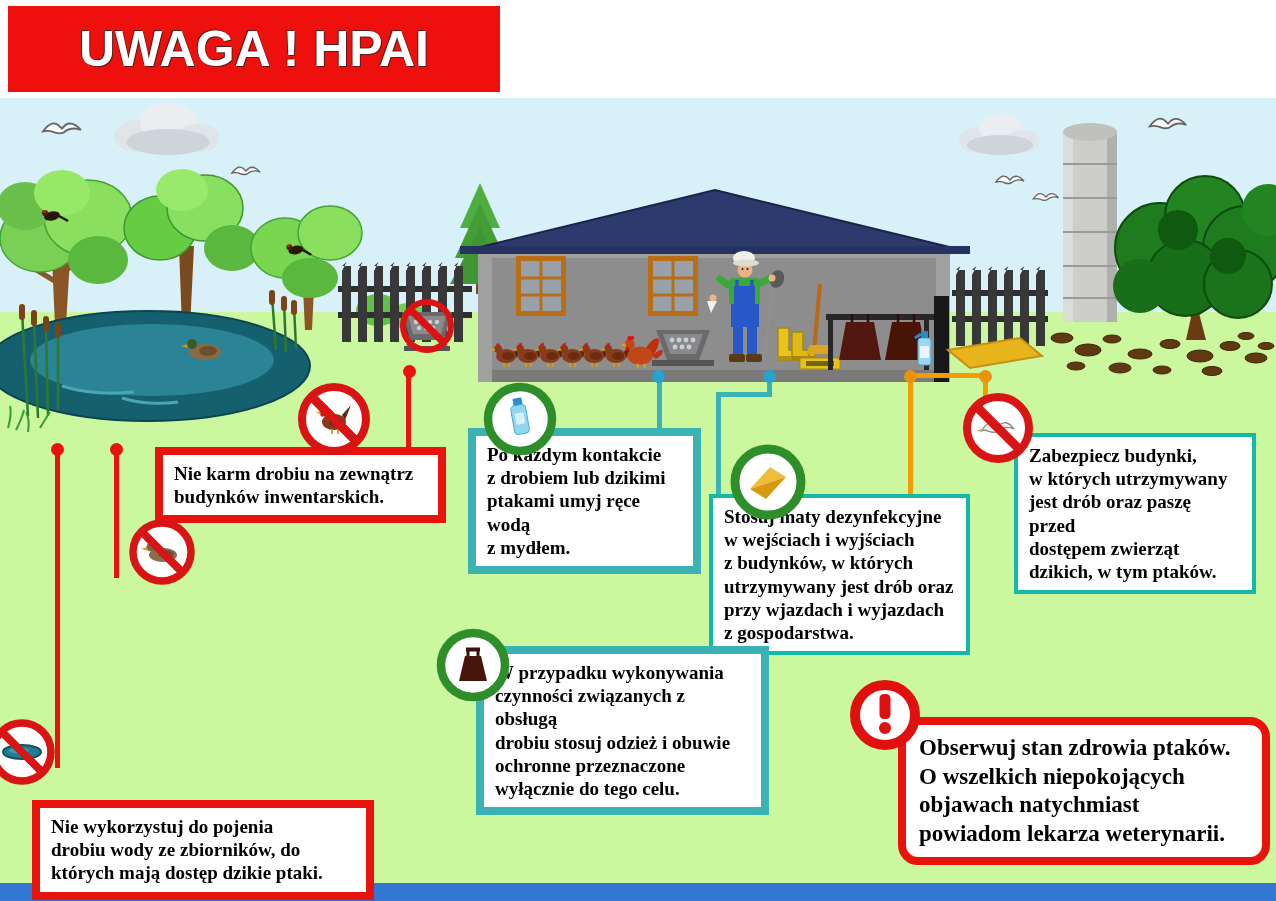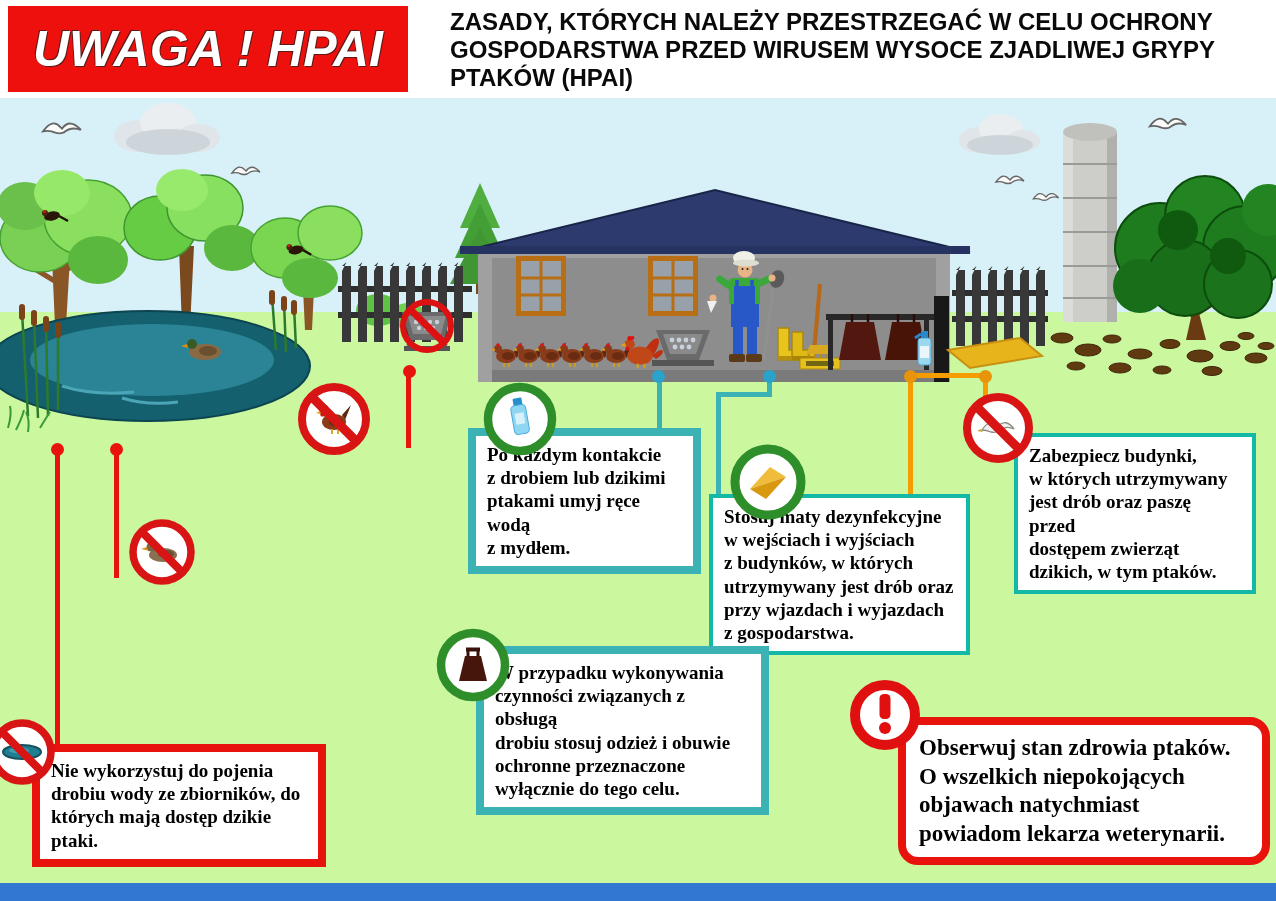--- a/index.html
+++ b/index.html
@@ -1,21 +1,21 @@
 <!DOCTYPE html>
 <html><head>
 <meta charset="utf-8">
 <style>
   html,body{margin:0;padding:0;background:#fff;}
   .poster{position:relative;width:1276px;height:901px;overflow:hidden;background:#ffffff;
           font-family:"Liberation Sans",sans-serif;}
   
   .header{position:absolute;left:0;top:0;width:1276px;height:98px;background:#ffffff;z-index:3;}
-  .banner{position:absolute;left:8px;top:6px;width:400px;height:86px;background:#ee100c;
-          display:flex;align-items:center;justify-content:center;font-style:italic;}
+  .banner{position:absolute;left:8px;top:6px;width:492px;height:86px;background:#ee100c;
+          display:flex;align-items:center;justify-content:center;}
   .banner span{color:#ffffff;font-weight:700;font-size:50px;letter-spacing:0px;
                text-shadow:1px 1px 0 #5a1a1a, -1px -1px 0 #5a1a1a;}
   .title{position:absolute;left:450px;top:8px;width:820px;color:#0a0a0a;
          font-weight:700;font-size:24px;line-height:28px;}
   
   .scene{position:absolute;left:0;top:98px;width:1276px;height:785px;z-index:1;}
   
   .footer{position:absolute;left:0;top:883px;width:1276px;height:18px;background:#3277d2;z-index:2;}
   
   .seg{position:absolute;z-index:4;}
@@ -34,25 +34,20 @@
 </style>
 </head>
 <body>
 
 <div class="poster">
 
   <div class="header">
     <div class="banner">
       <span>UWAGA ! HPAI</span>
     </div>
-    <div class="title">
-      <div>ZASADY, KTÓRYCH NALEŻY PRZESTRZEGAĆ W CELU OCHRONY</div>
-      <div>GOSPODARSTWA PRZED WIRUSEM WYSOCE ZJADLIWEJ GRYPY</div>
-      <div>PTAKÓW (HPAI)</div>
-    </div>
   </div>
 
   <svg class="scene" viewBox="0 0 1276 785">
     <rect x="0" y="0" width="1276" height="214" fill="#d8f1f8"></rect>
     <rect x="0" y="214" width="1276" height="571" fill="#cbf89e"></rect>
 
     <g>
       <ellipse cx="138" cy="38" rx="24" ry="16" fill="#dfe5e8"></ellipse>
       <ellipse cx="168" cy="24" rx="28" ry="19" fill="#eaeef0"></ellipse>
       <ellipse cx="198" cy="40" rx="22" ry="14" fill="#dfe5e8"></ellipse>
@@ -362,20 +357,24 @@
   <div class="dot teal" style="left:763px;top:370px"></div>
   <div class="seg teal" style="left:767px;top:381px;width:5px;height:15px"></div>
   <div class="seg teal" style="left:716px;top:392px;width:56px;height:5px"></div>
   <div class="seg teal" style="left:716px;top:392px;width:5px;height:290px"></div>
   <div class="dot orange" style="left:904px;top:370px"></div>
   <div class="seg orange" style="left:908px;top:381px;width:5px;height:115px"></div>
   <div class="seg orange" style="left:910px;top:373px;width:74px;height:5px"></div>
   <div class="dot orange" style="left:979px;top:370px"></div>
   <div class="seg orange" style="left:983px;top:379px;width:5px;height:58px"></div>
 
+  <div class="callout c-red" style="left:155px;top:447px;width:291px">
+    <div class="box-text">Nie karm drobiu na zewnątrz
+budynków inwentarskich.</div>
+  </div>
   <div class="callout c-teal" style="left:468px;top:428px;width:233px">
     <div class="box-text">Po każdym kontakcie
 z drobiem lub dzikimi
 ptakami umyj ręce wodą
 z mydłem.</div>
   </div>
   <div class="callout c-orange" style="left:709px;top:494px;width:261px">
     <div class="box-text">Stosuj maty dezynfekcyjne
 w wejściach i wyjściach
 z budynków, w których
@@ -390,21 +389,21 @@
 dostępem zwierząt
 dzikich, w tym ptaków.</div>
   </div>
   <div class="callout c-teal" style="left:476px;top:646px;width:293px">
     <div class="box-text">W przypadku wykonywania
 czynności związanych z obsługą
 drobiu stosuj odzież i obuwie
 ochronne przeznaczone
 wyłącznie do tego celu.</div>
   </div>
-  <div class="callout c-red" style="left:32px;top:744px;width:294px">
+  <div class="callout c-red" style="left:32px;top:800px;width:342px">
     <div class="box-text">Nie wykorzystuj do pojenia
 drobiu wody ze zbiorników, do
 których mają dostęp dzikie ptaki.</div>
   </div>
   <div class="callout c-red big" style="left:898px;top:717px;width:372px">
     <div class="box-text">Obserwuj stan zdrowia ptaków.
 O wszelkich niepokojących
 objawach natychmiast
 powiadom lekarza weterynarii.</div>
   </div>

